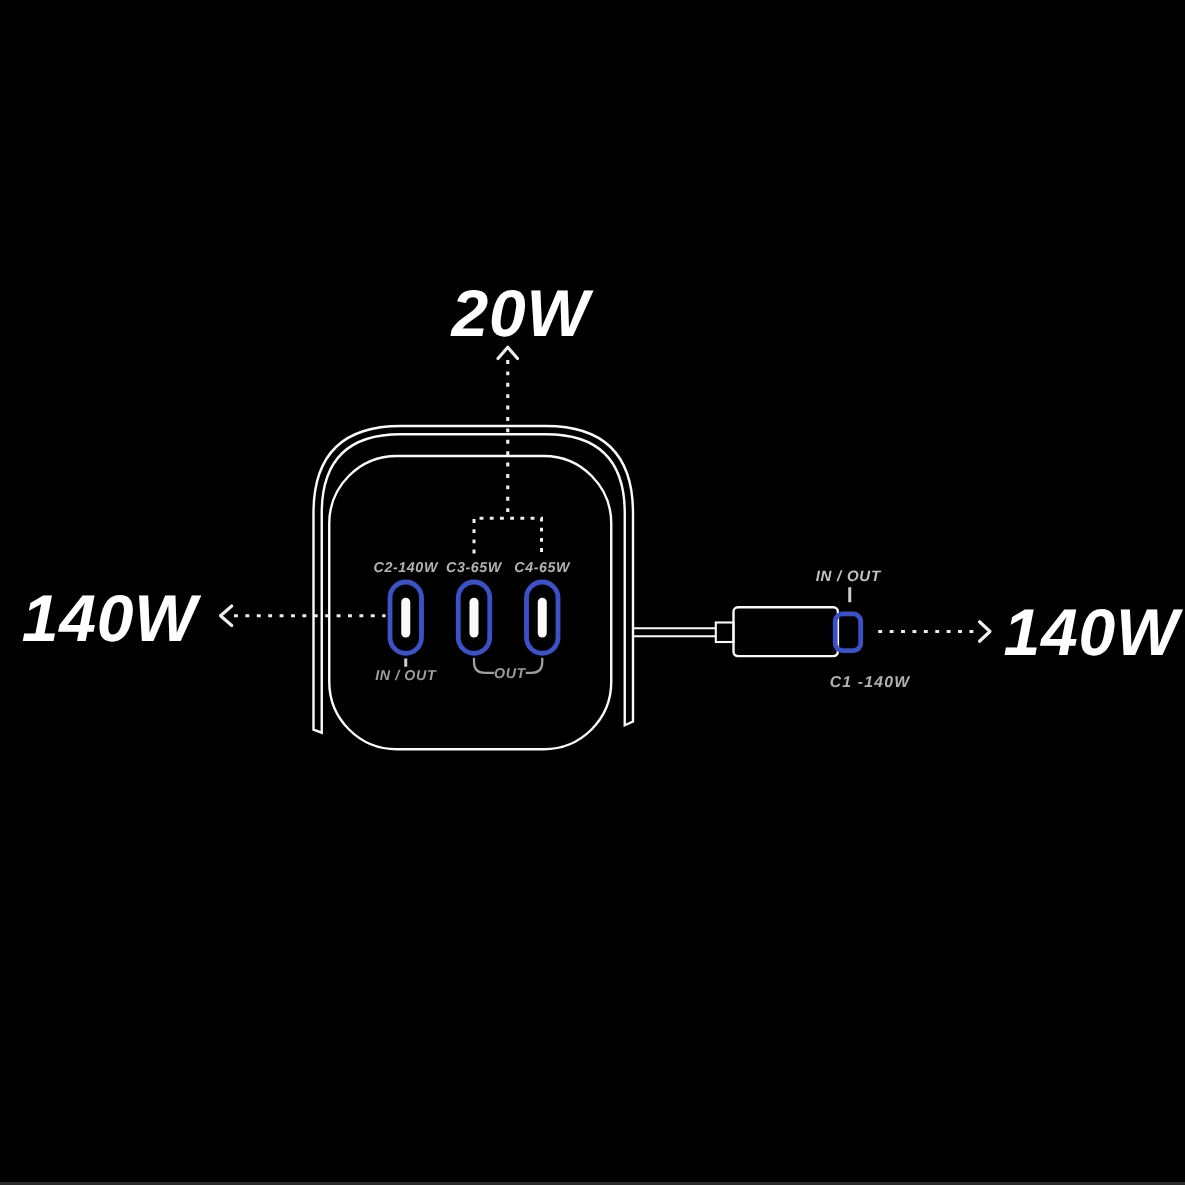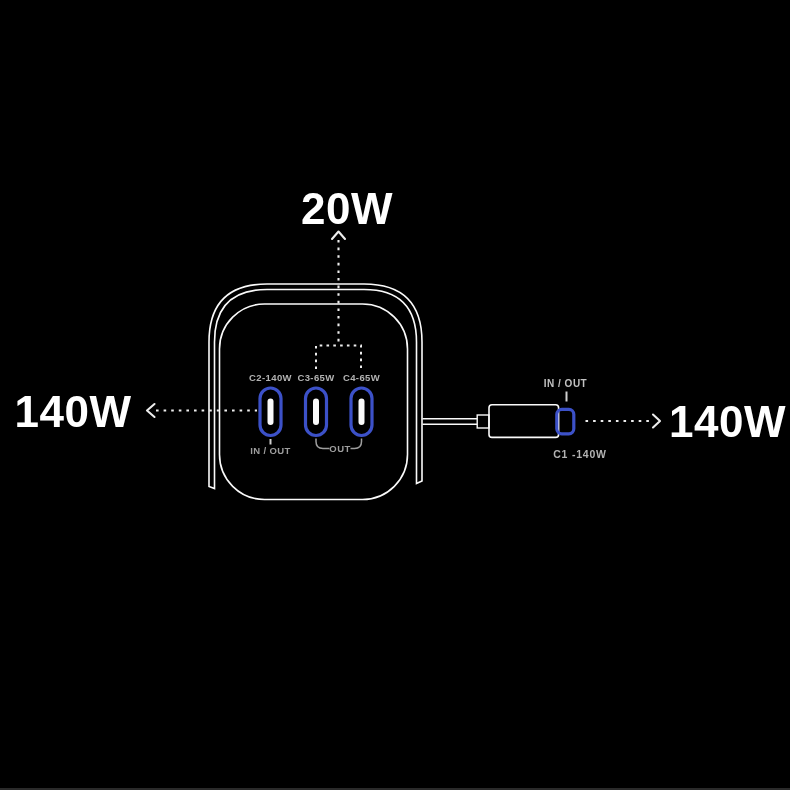--- a/index.html
+++ b/index.html
@@ -2,21 +2,21 @@
 <html style="--background: #000000; --line: #fafafa; --dash: #ededed; --port_blue: #3c51c8; --power_text: #ffffff; --label_gray: #b3b3b3; --io_gray: #9e9e9e; --tick_gray: #cfcfcf; --plug_label_gray: #c2c2c2; --edge_strip: #2a2a2a;"><head>
 <meta charset="utf-8">
 <style>
   html,body{margin:0;padding:0;}
   body{
     width:790px;height:790px;
     background:var(--background,#000);
     overflow:hidden;
     font-family:"Liberation Sans","DejaVu Sans",sans-serif;
   }
-  .stage{position:relative;width:790px;height:790px;background:var(--background,#000);}
+  .stage{position:relative;width:790px;height:790px;background:var(--background,#000);font-style:italic;}
   svg{display:block;}
   .ln{stroke:var(--line,#fafafa);fill:none;stroke-width:1.6;}
   .ln-thin{stroke:var(--line,#fafafa);fill:none;stroke-width:1.4;}
   .dash{stroke:var(--dash,#ededed);fill:none;stroke-width:2.1;stroke-dasharray:2.6 5;}
   .dash-sm{stroke:var(--dash,#ededed);fill:none;stroke-width:2;stroke-dasharray:2.6 4.2;}
   .arrowhead{stroke:var(--dash,#ededed);fill:none;stroke-width:2.1;stroke-linecap:round;stroke-linejoin:round;}
   .port{stroke:var(--port_blue,#3c51c8);fill:none;stroke-width:3.2;}
   .pin{fill:var(--line,#fafafa);}
   .tick{stroke:var(--tick_gray,#cfcfcf);stroke-width:2;fill:none;}
   .bracket{stroke:var(--io_gray,#9e9e9e);stroke-width:1.5;fill:none;}

